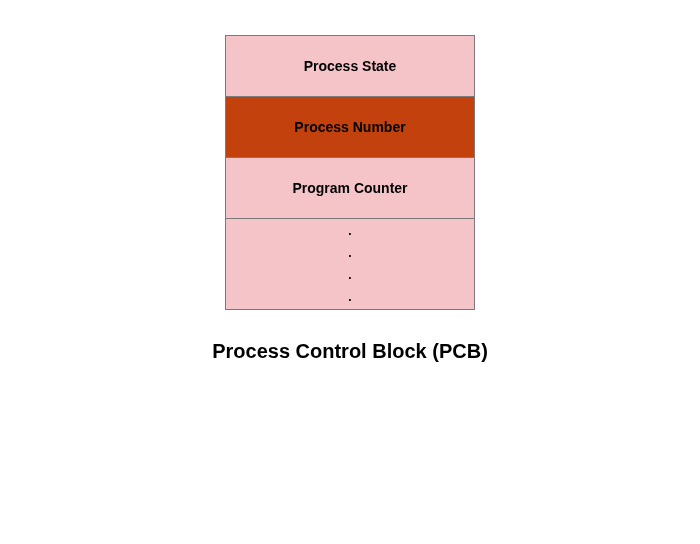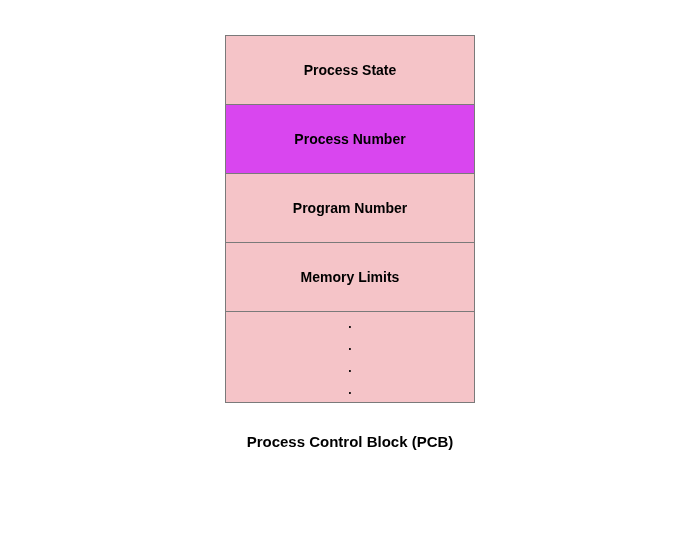--- a/index.html
+++ b/index.html
@@ -17,73 +17,70 @@
       align-items: center;
       padding-top: 35px;
     }
     .pcb-container {
       width: 250px;
       border: 1px solid #7a7a7a;
       display: flex;
       flex-direction: column;
     }
     .pcb-row {
-      height: 69px;
+      height: 61px;
       display: flex;
       align-items: center;
       justify-content: center;
       border-bottom: 1px solid #7a7a7a;
       font-weight: bold;
       font-size: 14px;
       color: #000;
     }
     .pcb-row:last-child {
       border-bottom: none;
     }
     .pink {
       background-color: #f5c4c8;
     }
     .peach {
-      background-color: #d946ef;
+      background-color: #c2410c;
     }
     .dots-row {
       height: 90px;
       display: flex;
       flex-direction: column;
       align-items: center;
       justify-content: center;
       gap: 10px;
     }
     .dot {
       font-weight: bold;
       font-size: 12px;
       line-height: 1;
     }
     .caption {
       margin-top: 30px;
       font-weight: bold;
-      font-size: 15px;
+      font-size: 20px;
       color: #000;
     }
   </style>
 </head>
 <body>
 
 <div class="pcb-container">
   <div class="pcb-row pink">
     <span>Process State</span>
   </div>
   <div class="pcb-row peach">
     <span>Process Number</span>
   </div>
   <div class="pcb-row pink">
-    <span>Program Number</span>
-  </div>
-  <div class="pcb-row pink">
-    <span>Memory Limits</span>
+    <span>Program Counter</span>
   </div>
   <div class="dots-row pink">
     <span class="dot">.</span>
     <span class="dot">.</span>
     <span class="dot">.</span>
     <span class="dot">.</span>
   </div>
 </div>
 
 <div class="caption">Process Control Block (PCB)</div>

